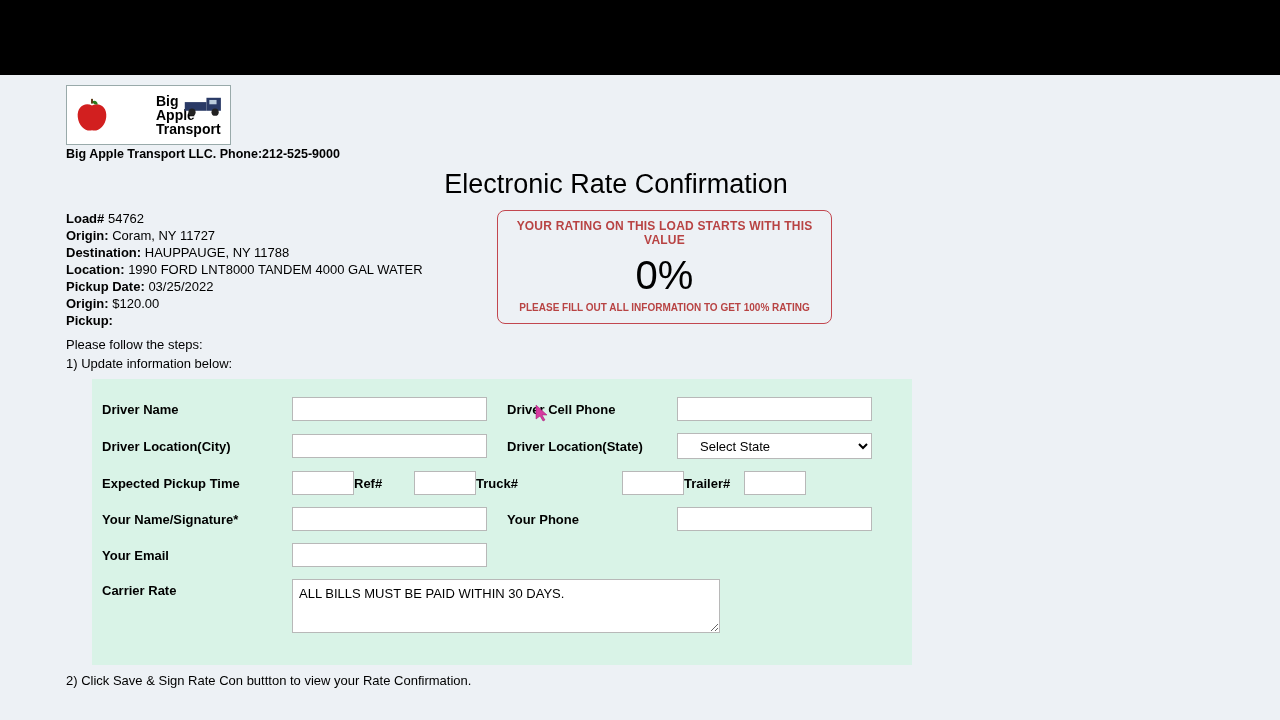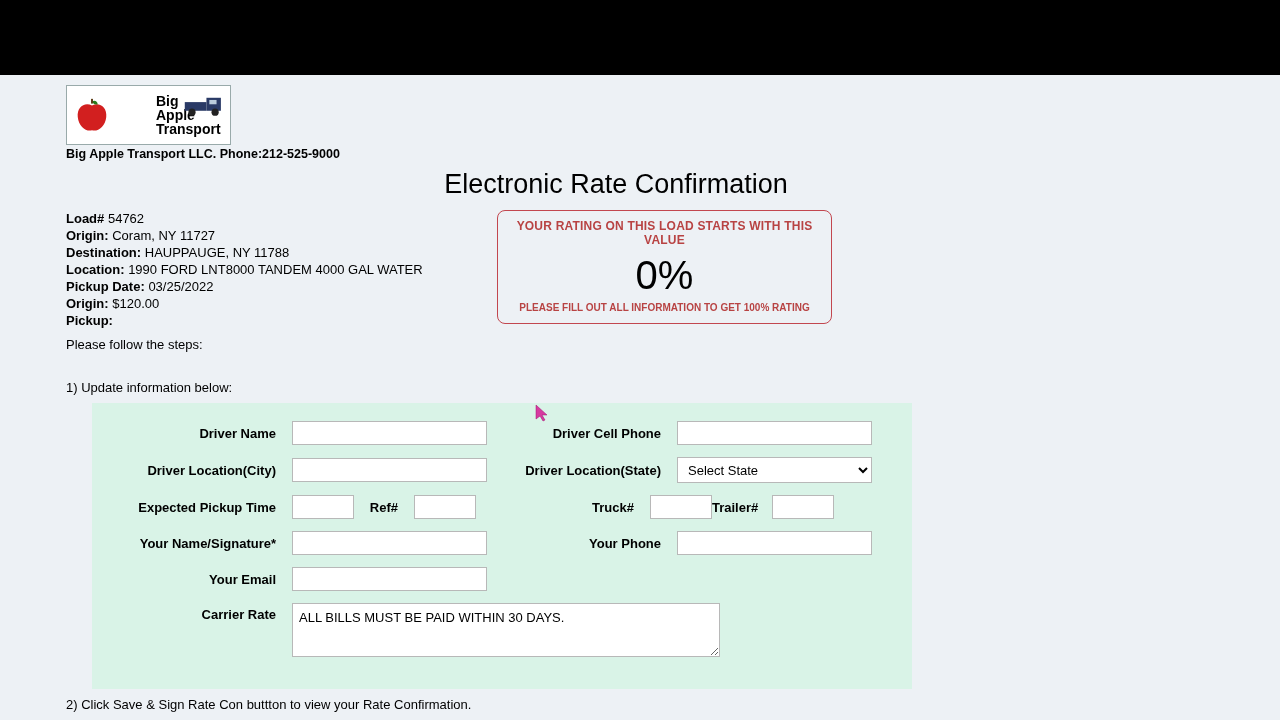--- a/index.html
+++ b/index.html
@@ -70,43 +70,43 @@
     padding: 8px 16px 10px 16px;
     text-align: center;
     margin-left: 0px;
     background: #fefefe00;
     width: 335px;
   }
   .rating-top { color: #b84343; font-weight: bold; font-size: 12px; letter-spacing:.2px;}
   .rating-pct { font-size: 40px; font-weight: normal; margin: 6px 0 4px 0; }
   .rating-bot { color: #b84343; font-weight: bold; font-size: 10px; }
   .steps { margin-top: 8px; font-size: 13px; }
-  .step-line { margin-top: 28px; }
+  .step-line { margin-top: 4px; }
   .form-block {
     background: #d9f3e7;
     width: 820px;
     padding: 18px 10px 20px 10px;
     margin-top: 8px;
     margin-left: 26px;
   }
   .form-row { display: flex; align-items: center; margin-bottom: 12px; }
   .lbl {
-    text-align: right;
+    text-align: left;
     font-size: 13px;
     font-weight: bold;
     padding-right: 16px;
   }
   .lblL { width: 190px; }
   .lblR { width: 170px; }
   input[type=text], select, textarea {
     font-family: inherit;
     font-size: 13px;
     border: 1px solid #b8b8b8;
     background: #fff;
-    padding: 3px 6px;
+    padding: 3px 18px;
     height: 24px;
   }
   .wfull { width: 195px; }
   .wsmall { width: 62px; }
   .wmed { width: 62px; }
   select.wfull { height: 26px; }
   textarea {
     width: 428px;
     height: 54px;
     resize: both;
@@ -185,21 +185,21 @@
       <select class="wfull">
         <option>Select State</option>
       </select>
     </div>
 
     <div class="form-row">
       <span class="lbl lblL">Expected Pickup Time</span>
       <input type="text" class="wsmall" style="">
       <span class="lbl" style="width:60px">Ref#</span>
       <input type="text" class="wsmall" style="">
-      <span class="lbl" style="width:174px">Truck#</span>
+      <span class="lbl" style="width:146px">Truck#</span>
       <input type="text" class="wmed" style="">
       <span class="lbl" style="width:60px">Trailer#</span>
       <input type="text" class="wmed" style="">
     </div>
 
     <div class="form-row">
       <span class="lbl lblL">Your Name/Signature*</span>
       <input type="text" class="wfull" style="">
       <span class="lbl lblR" style="margin-left:20px">Your Phone</span>
       <input type="text" class="wfull" style="">

